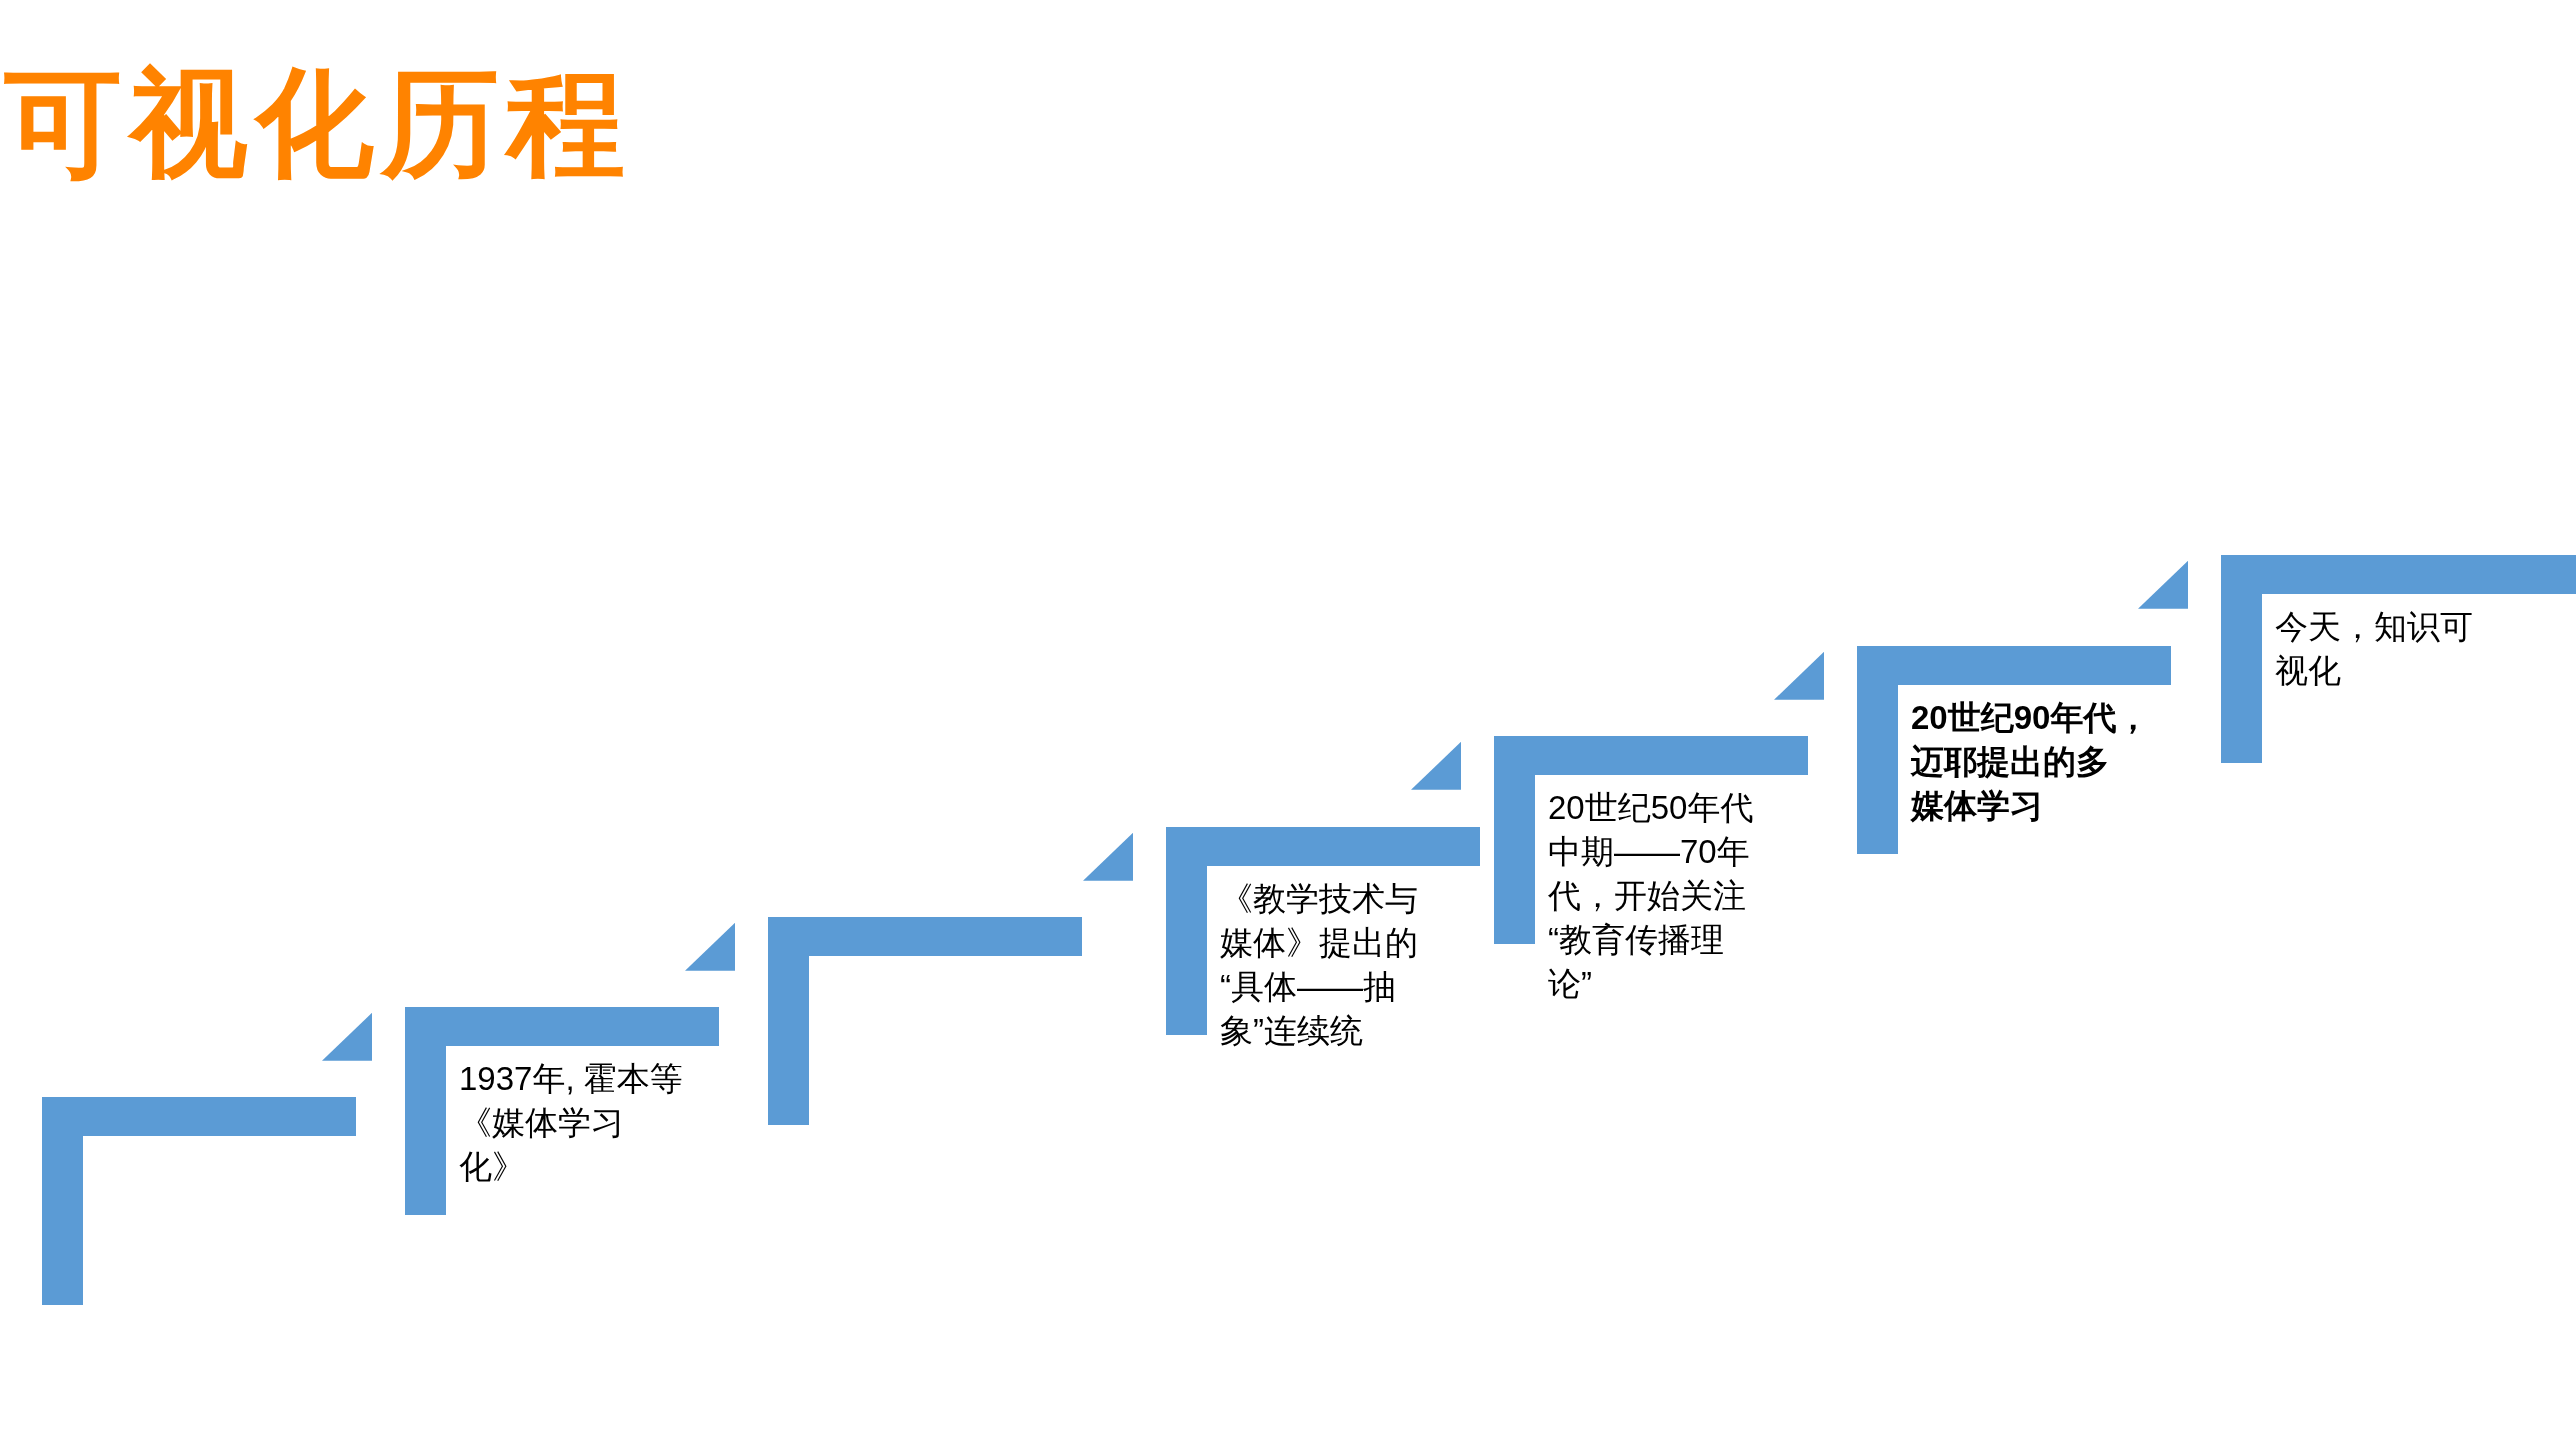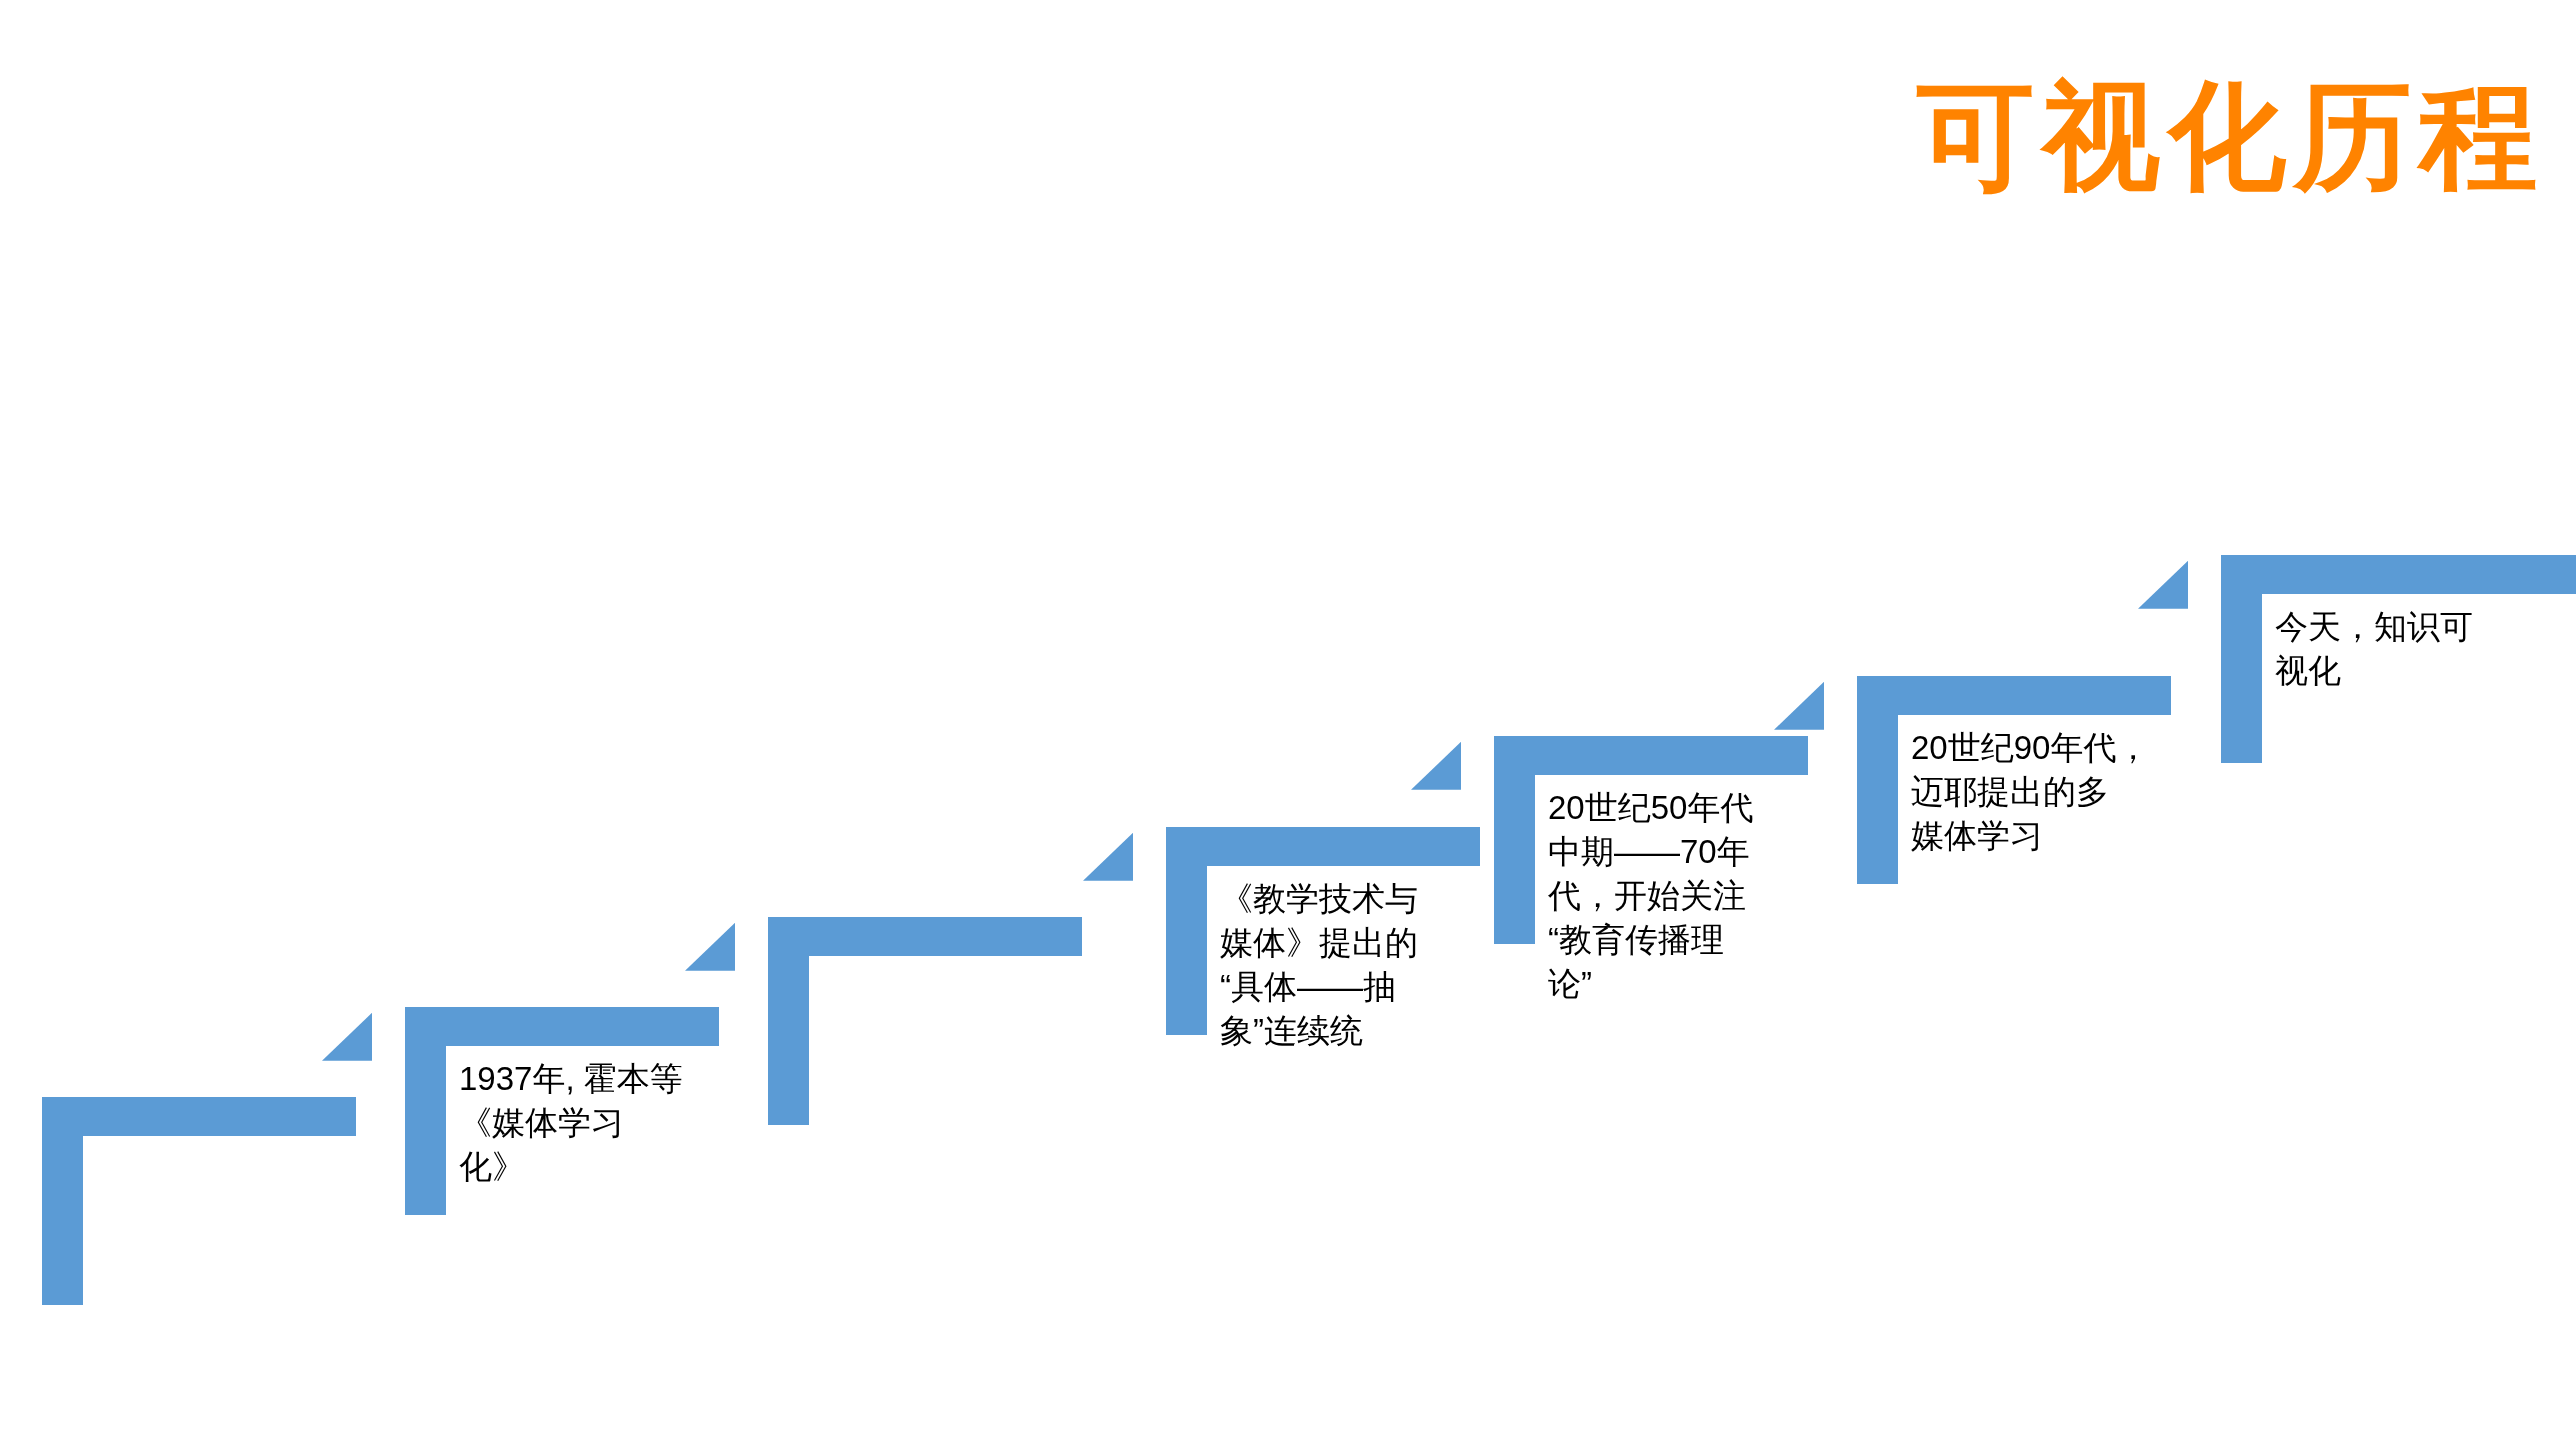--- a/index.html
+++ b/index.html
@@ -17,22 +17,22 @@
   .slide-canvas {
     position: absolute;
     inset: 0;
     background: #ffffff;
   }
   .slide-title {
     position: absolute;
     top: 41px;
     left: 0;
     width: 2528px;
-    margin: 17px;
-    text-align: right;
+    margin: 4px;
+    text-align: left;
     font-size: 118px;
     font-weight: bold;
     letter-spacing: 7.7px;
     color: var(--title-color, #FF8300);
     white-space: nowrap;
   }
   .steps {
     position: absolute;
     inset: 0;
   }
@@ -115,21 +115,21 @@
       <div class="step" style="left: 1494px; top: 736px;">
     <div class="step-flag"></div>
     <div class="step-riser"></div>
     <div class="step-bar"></div>
     <div class="step-label">20世纪50年代
 中期——70年
 代，开始关注
 “教育传播理
 论”</div>
   </div>
-      <div class="step" style="left: 1857px; top: 676px;">
+      <div class="step" style="left: 1857px; top: 646px; font-weight: bold;">
     <div class="step-flag"></div>
     <div class="step-riser"></div>
     <div class="step-bar"></div>
     <div class="step-label">20世纪90年代，
 迈耶提出的多
 媒体学习</div>
   </div>
       <div class="step" style="left: 2221px; top: 555px;">
     <div class="step-flag"></div>
     <div class="step-riser"></div>

